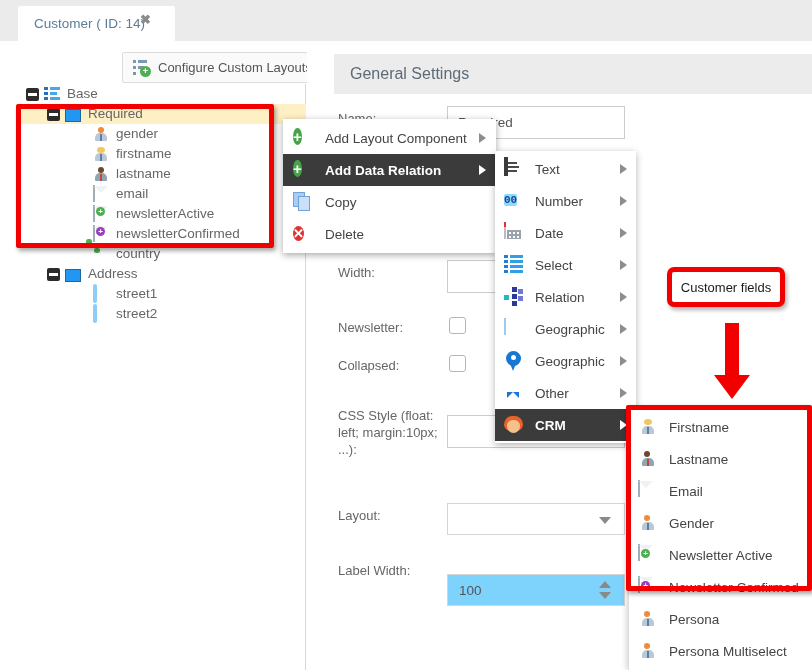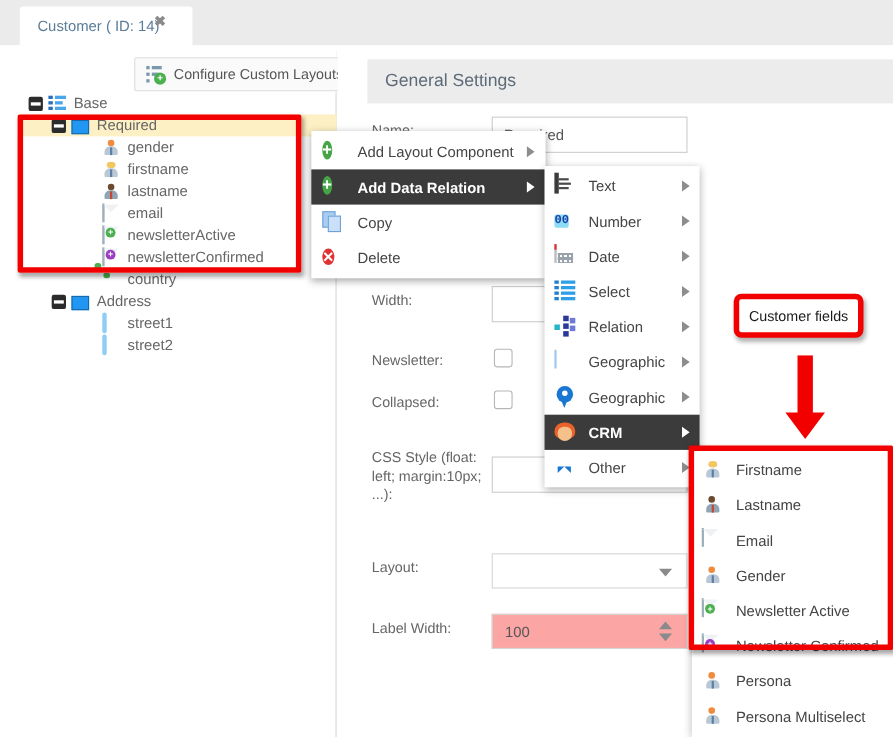--- a/index.html
+++ b/index.html
@@ -151,22 +151,22 @@
   }
   .fselect {
     position: absolute; left: 113px; top: 0; width: 178px; height: 32px;
     border: 1px solid #d5d5d5; background: #fff;
   }
   .fselect .caret {
     position: absolute; right: 13px; top: 13px;
     width: 0; height: 0; border-left: 6px solid transparent;
     border-right: 6px solid transparent; border-top: 7px solid #8a8a8a;
   }
-  .fspin { position: absolute; left: 113px; top: 0; width: 178px; height: 32px;
-    border: 1px solid #d5d5d5; background: #fca5a5; }
+  .fspin { position: absolute; left: 113px; top: 16px; width: 178px; height: 32px;
+    border: 1px solid #d5d5d5; background: #7dd3fc; }
   .fspin .val { position: absolute; left: 11px; top: 8px; font-size: 13.5px; color: #555; }
   .fspin .up, .fspin .dn { position: absolute; right: 13px; width: 0; height: 0;
     border-left: 6px solid transparent; border-right: 6px solid transparent; cursor: pointer; }
   .fspin .up { top: 6px; border-bottom: 7px solid #8a8a8a; }
   .fspin .dn { bottom: 6px; border-top: 7px solid #8a8a8a; }
 
   
   .ctxmenu {
     position: absolute; left: 283px; top: 119px; width: 213px;
     background: #fff; box-shadow: 0 2px 7px rgba(0,0,0,.35);
@@ -531,30 +531,30 @@
       <span>Geographic</span>
       <span class="arrow"></span>
     </div>
     <div class="subitem">
       <span class="sub-ico"><span class="ic-geo">
         <span class="tip"></span><span class="pin"></span><span class="hole"></span>
       </span></span>
       <span>Geographic</span>
       <span class="arrow"></span>
     </div>
+    <div class="subitem">
+      <span class="sub-ico"><span class="ic-other"></span></span>
+      <span>Other</span>
+      <span class="arrow"></span>
+    </div>
     <div class="subitem hl">
       <span class="sub-ico"><span class="ic-crm">
         <span class="hair"></span><span class="face"></span>
       </span></span>
       <span>CRM</span>
-      <span class="arrow"></span>
-    </div>
-    <div class="subitem">
-      <span class="sub-ico"><span class="ic-other"></span></span>
-      <span>Other</span>
       <span class="arrow"></span>
     </div>
   </div>
 
   <div class="crmmenu">
     <div class="crmitem">
       <span class="crm-ico ic-person">
         <span class="head" style="background:#f2c660;width:8px;left:6px;top:2px"></span>
         <span class="body" style="left:4px;top:9px"></span>
           <span class="tie" style="left:9px;top:10px"></span>

